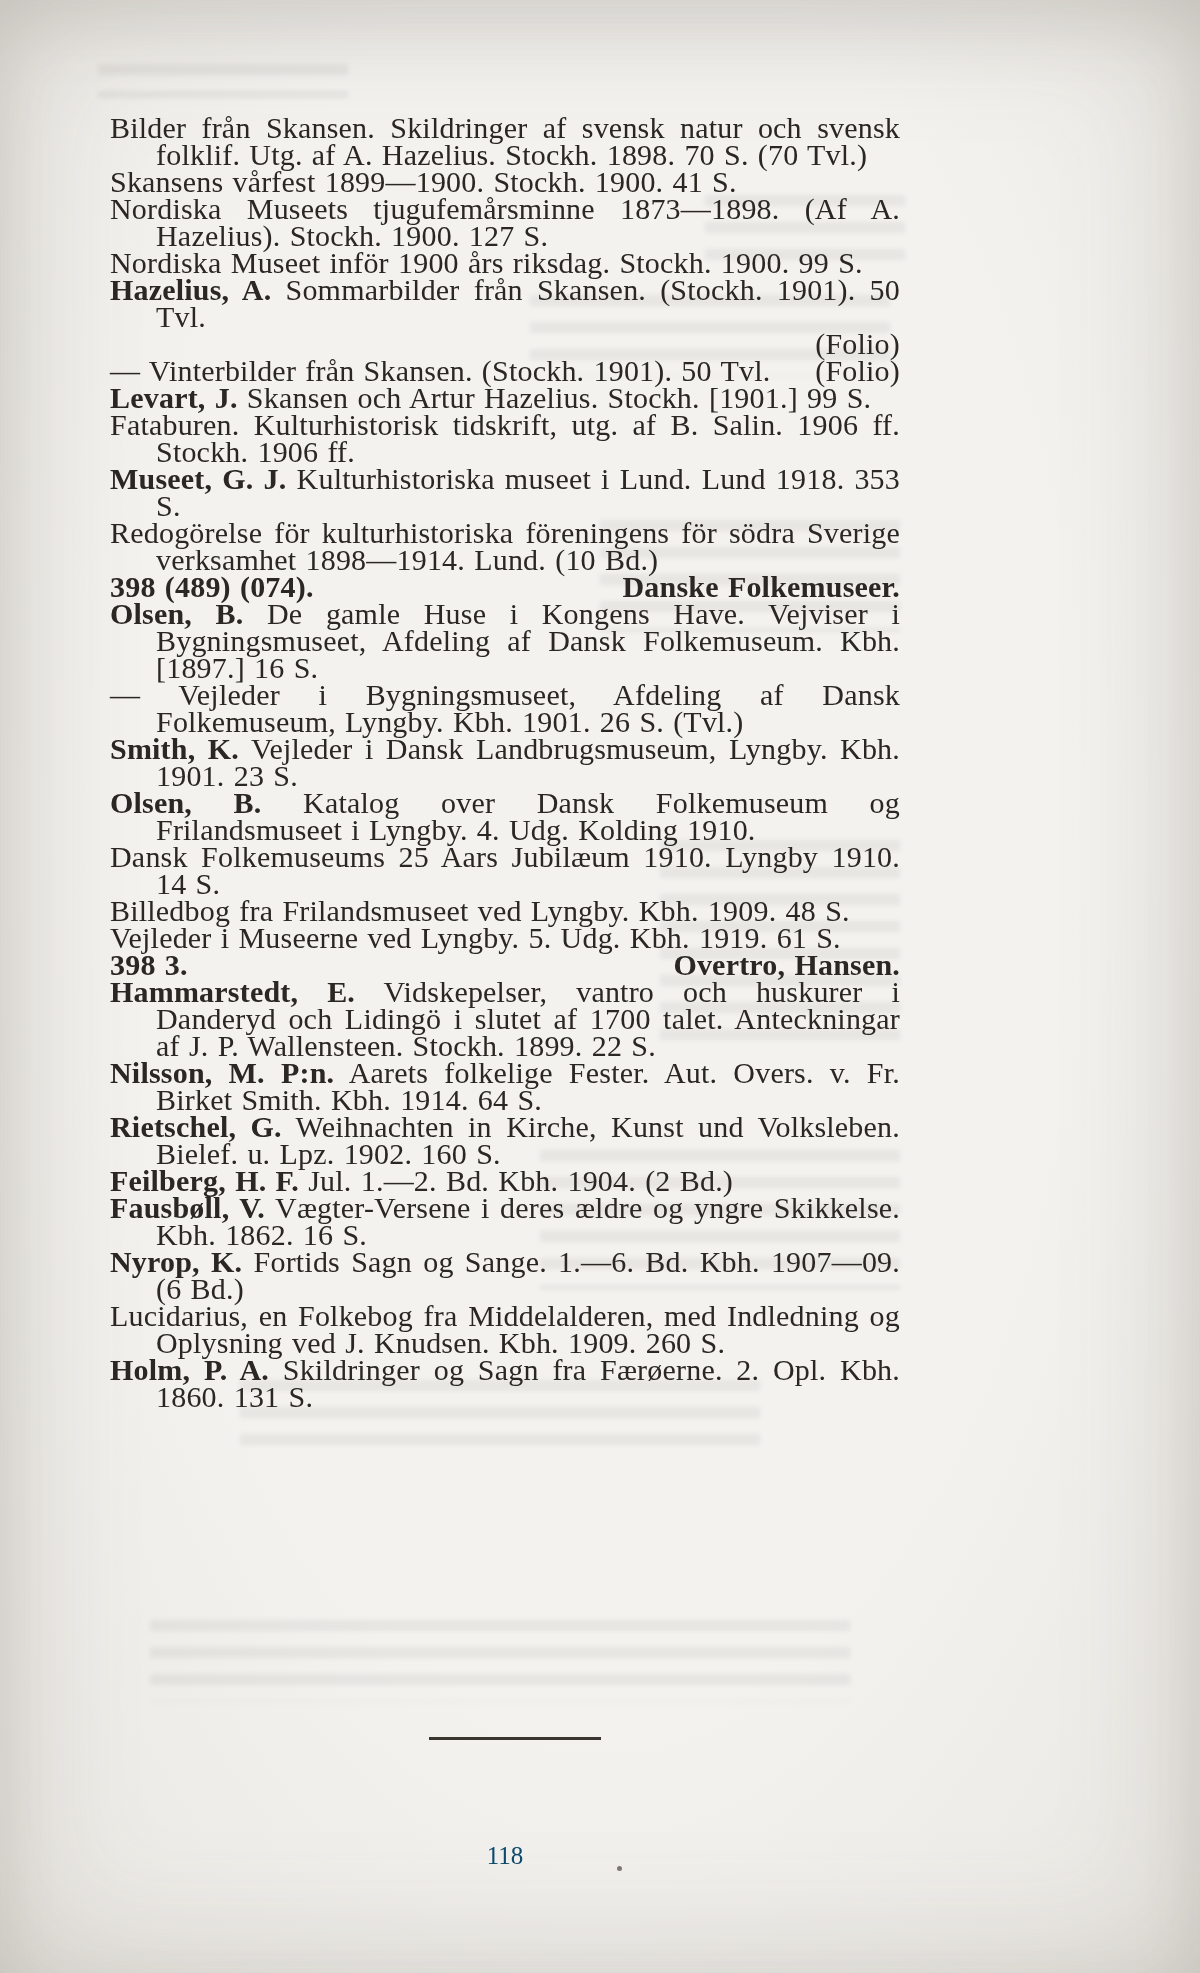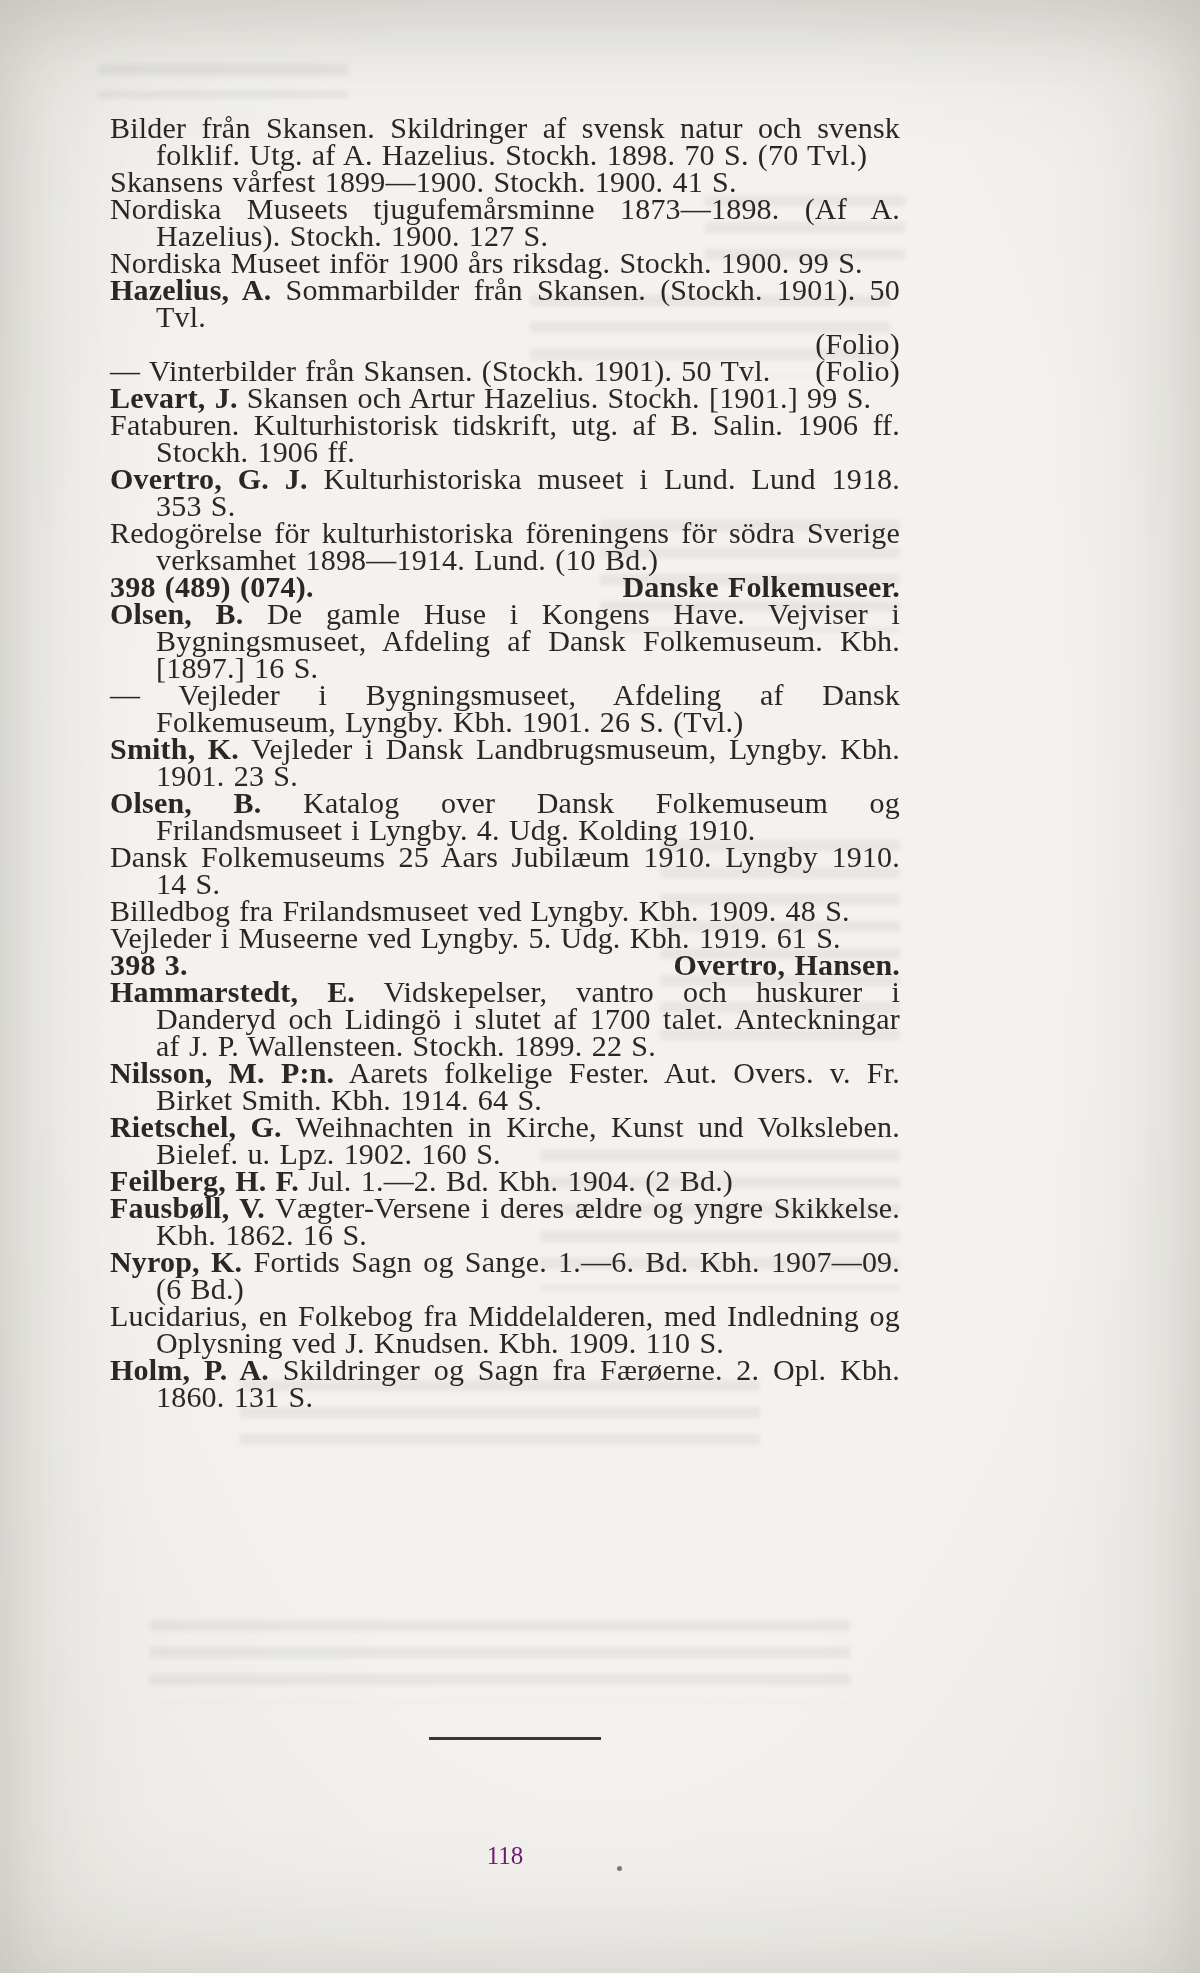--- a/index.html
+++ b/index.html
@@ -31,21 +31,21 @@
     margin: 0; display: flex; justify-content: space-between;
     font-weight: bold;
     align-items: center;
   }
   .footer-rule {
     position: absolute; left: 429px; top: 1737px; width: 172px; height: 3px;
     background: #39362f;
   }
   .page-number {
     position: absolute; left: 110px; top: 1842px; width: 790px;
-    text-align: center; font-size: 25px; color: #701a75;
+    text-align: center; font-size: 25px; color: #0c4a6e;
   }
   .speck {
     position: absolute; left: 617px; top: 1866px; width: 5px; height: 5px;
     border-radius: 50%; background: #55504a; opacity: 0.75;
   }
   .ghost {
     position: absolute; pointer-events: none;
     background-image: repeating-linear-gradient(180deg,
       rgba(112,110,116,0.09) 0px, rgba(112,110,116,0.09) 11px,
       rgba(112,110,116,0.0) 11px, rgba(112,110,116,0.0) 27px);
@@ -85,21 +85,21 @@
     <p class="entry"><span>Nordiska Museet inför 1900 års riksdag. Stockh. 1900. 99 S.</span></p>
 
     <p class="entry"><span class="author">Hazelius, A.</span> <span>Sommarbilder från Skansen. (Stockh. 1901). 50 Tvl.</span><span class="folio-block">(Folio)</span></p>
 
     <p class="entry"><span>— Vinterbilder från Skansen. (Stockh. 1901). 50 Tvl.</span><span class="folio-inline">(Folio)</span></p>
 
     <p class="entry"><span class="author">Levart, J.</span> <span>Skansen och Artur Hazelius. Stockh. [1901.] 99 S.</span></p>
 
     <p class="entry"><span>Fataburen. Kulturhistorisk tidskrift, utg. af B. Salin. 1906 ff. Stockh. 1906 ff.</span></p>
 
-    <p class="entry"><span class="author">Overtro, G. J.</span> <span>Kulturhistoriska museet i Lund. Lund 1918. 353 S.</span></p>
+    <p class="entry"><span class="author">Museet, G. J.</span> <span>Kulturhistoriska museet i Lund. Lund 1918. 353 S.</span></p>
 
     <p class="entry"><span>Redogörelse för kulturhistoriska föreningens för södra Sverige verksamhet 1898—1914. Lund. (10 Bd.)</span></p>
 
     <p class="section">
         <span>398 (489) (074).</span>
         <span>Danske Folkemuseer.</span>
       </p>
 
     <p class="entry"><span class="author">Olsen, B.</span> <span>De gamle Huse i Kongens Have. Vejviser i Bygningsmuseet, Afdeling af Dansk Folkemuseum. Kbh. [1897.] 16 S.</span></p>
 
@@ -127,21 +127,21 @@
     <p class="entry"><span class="author">Rietschel, G.</span> <span>Weihnachten in Kirche, Kunst und Volksleben. Bielef. u. Lpz. 1902. 160 S.</span></p>
 
     <p class="entry"><span class="author">Feilberg, H. F.</span> <span>Jul. 1.—2. Bd. Kbh. 1904. (2 Bd.)</span></p>
 
 
     <p class="entry"><span class="author">Fausbøll, V.</span> <span>Vægter-Versene i deres ældre og yngre Skikkelse. Kbh. 1862. 16 S.</span></p>
 
     <p class="entry"><span class="author">Nyrop, K.</span> <span>Fortids Sagn og Sange. 1.—6. Bd. Kbh. 1907—09. (6 Bd.)</span></p>
 
 
-    <p class="entry"><span>Lucidarius, en Folkebog fra Middelalderen, med Indledning og Oplysning ved J. Knudsen. Kbh. 1909. 110 S.</span></p>
+    <p class="entry"><span>Lucidarius, en Folkebog fra Middelalderen, med Indledning og Oplysning ved J. Knudsen. Kbh. 1909. 260 S.</span></p>
 
     <p class="entry"><span class="author">Holm, P. A.</span> <span>Skildringer og Sagn fra Færøerne. 2. Opl. Kbh. 1860. 131 S.</span></p>
 
   </div>
 
   <div class="footer-rule"></div>
   <div class="page-number">118</div>
   <div class="speck"></div>
 
   <div class="vignette"></div>

